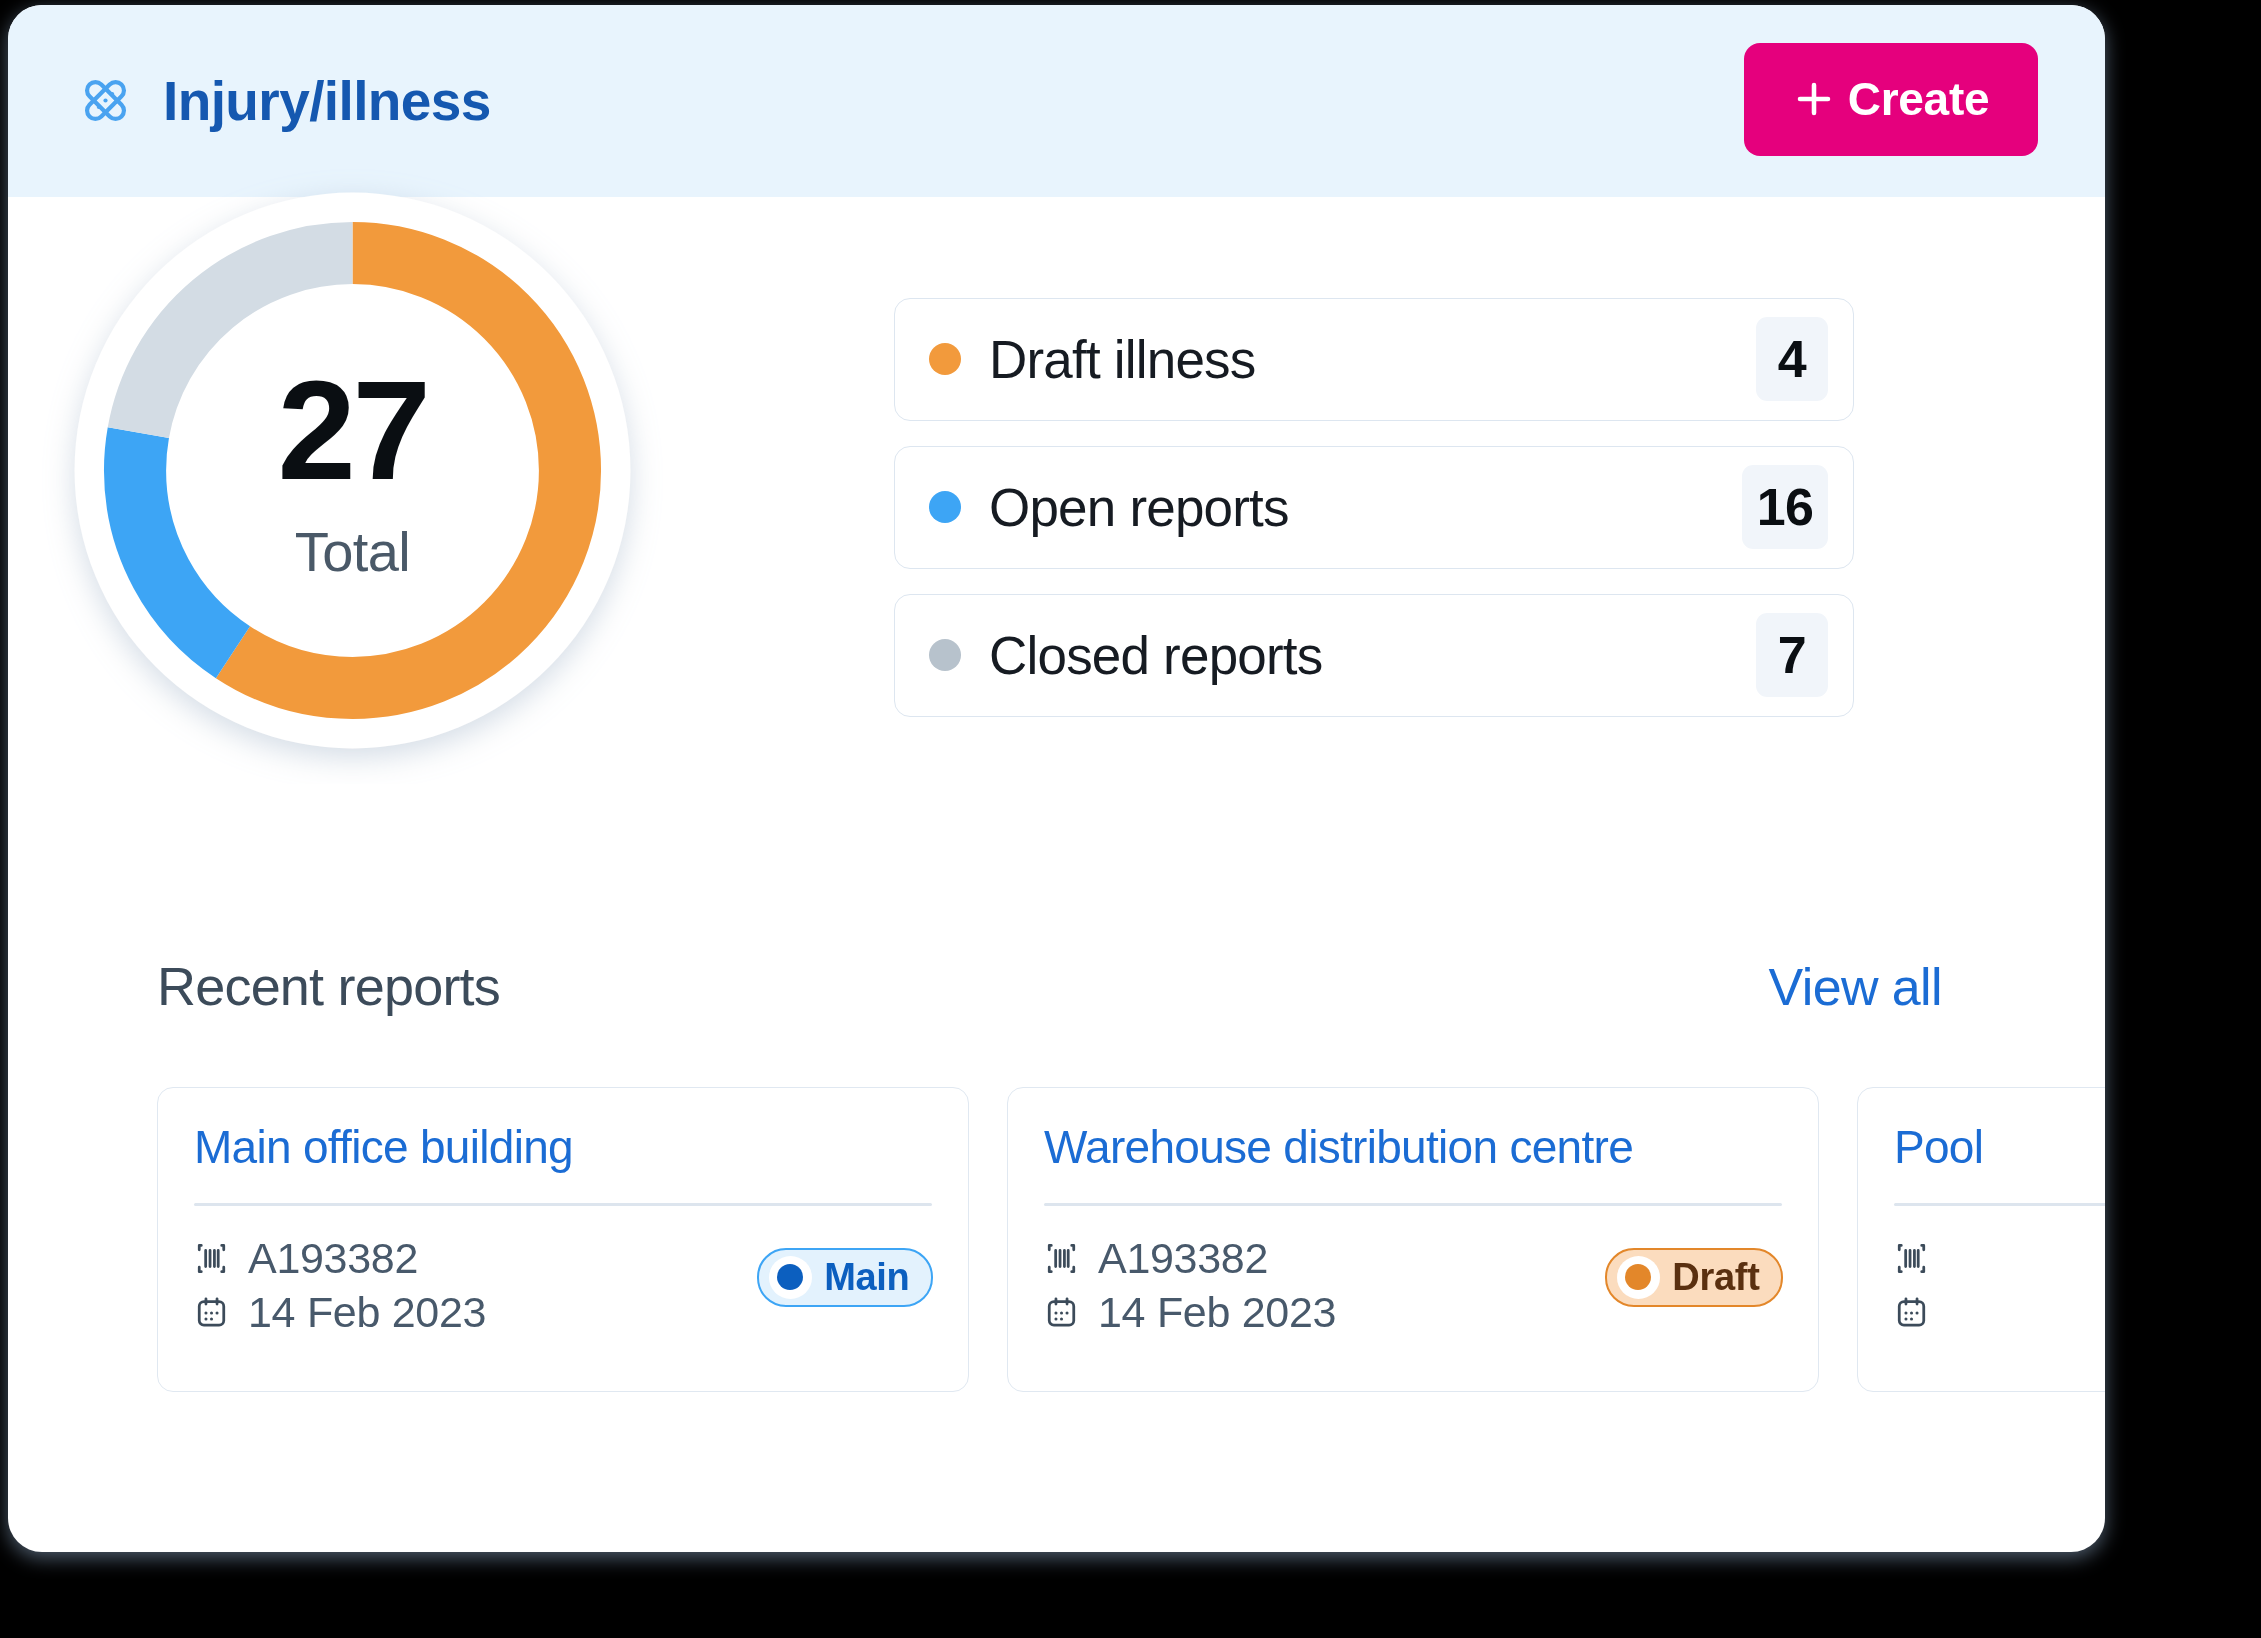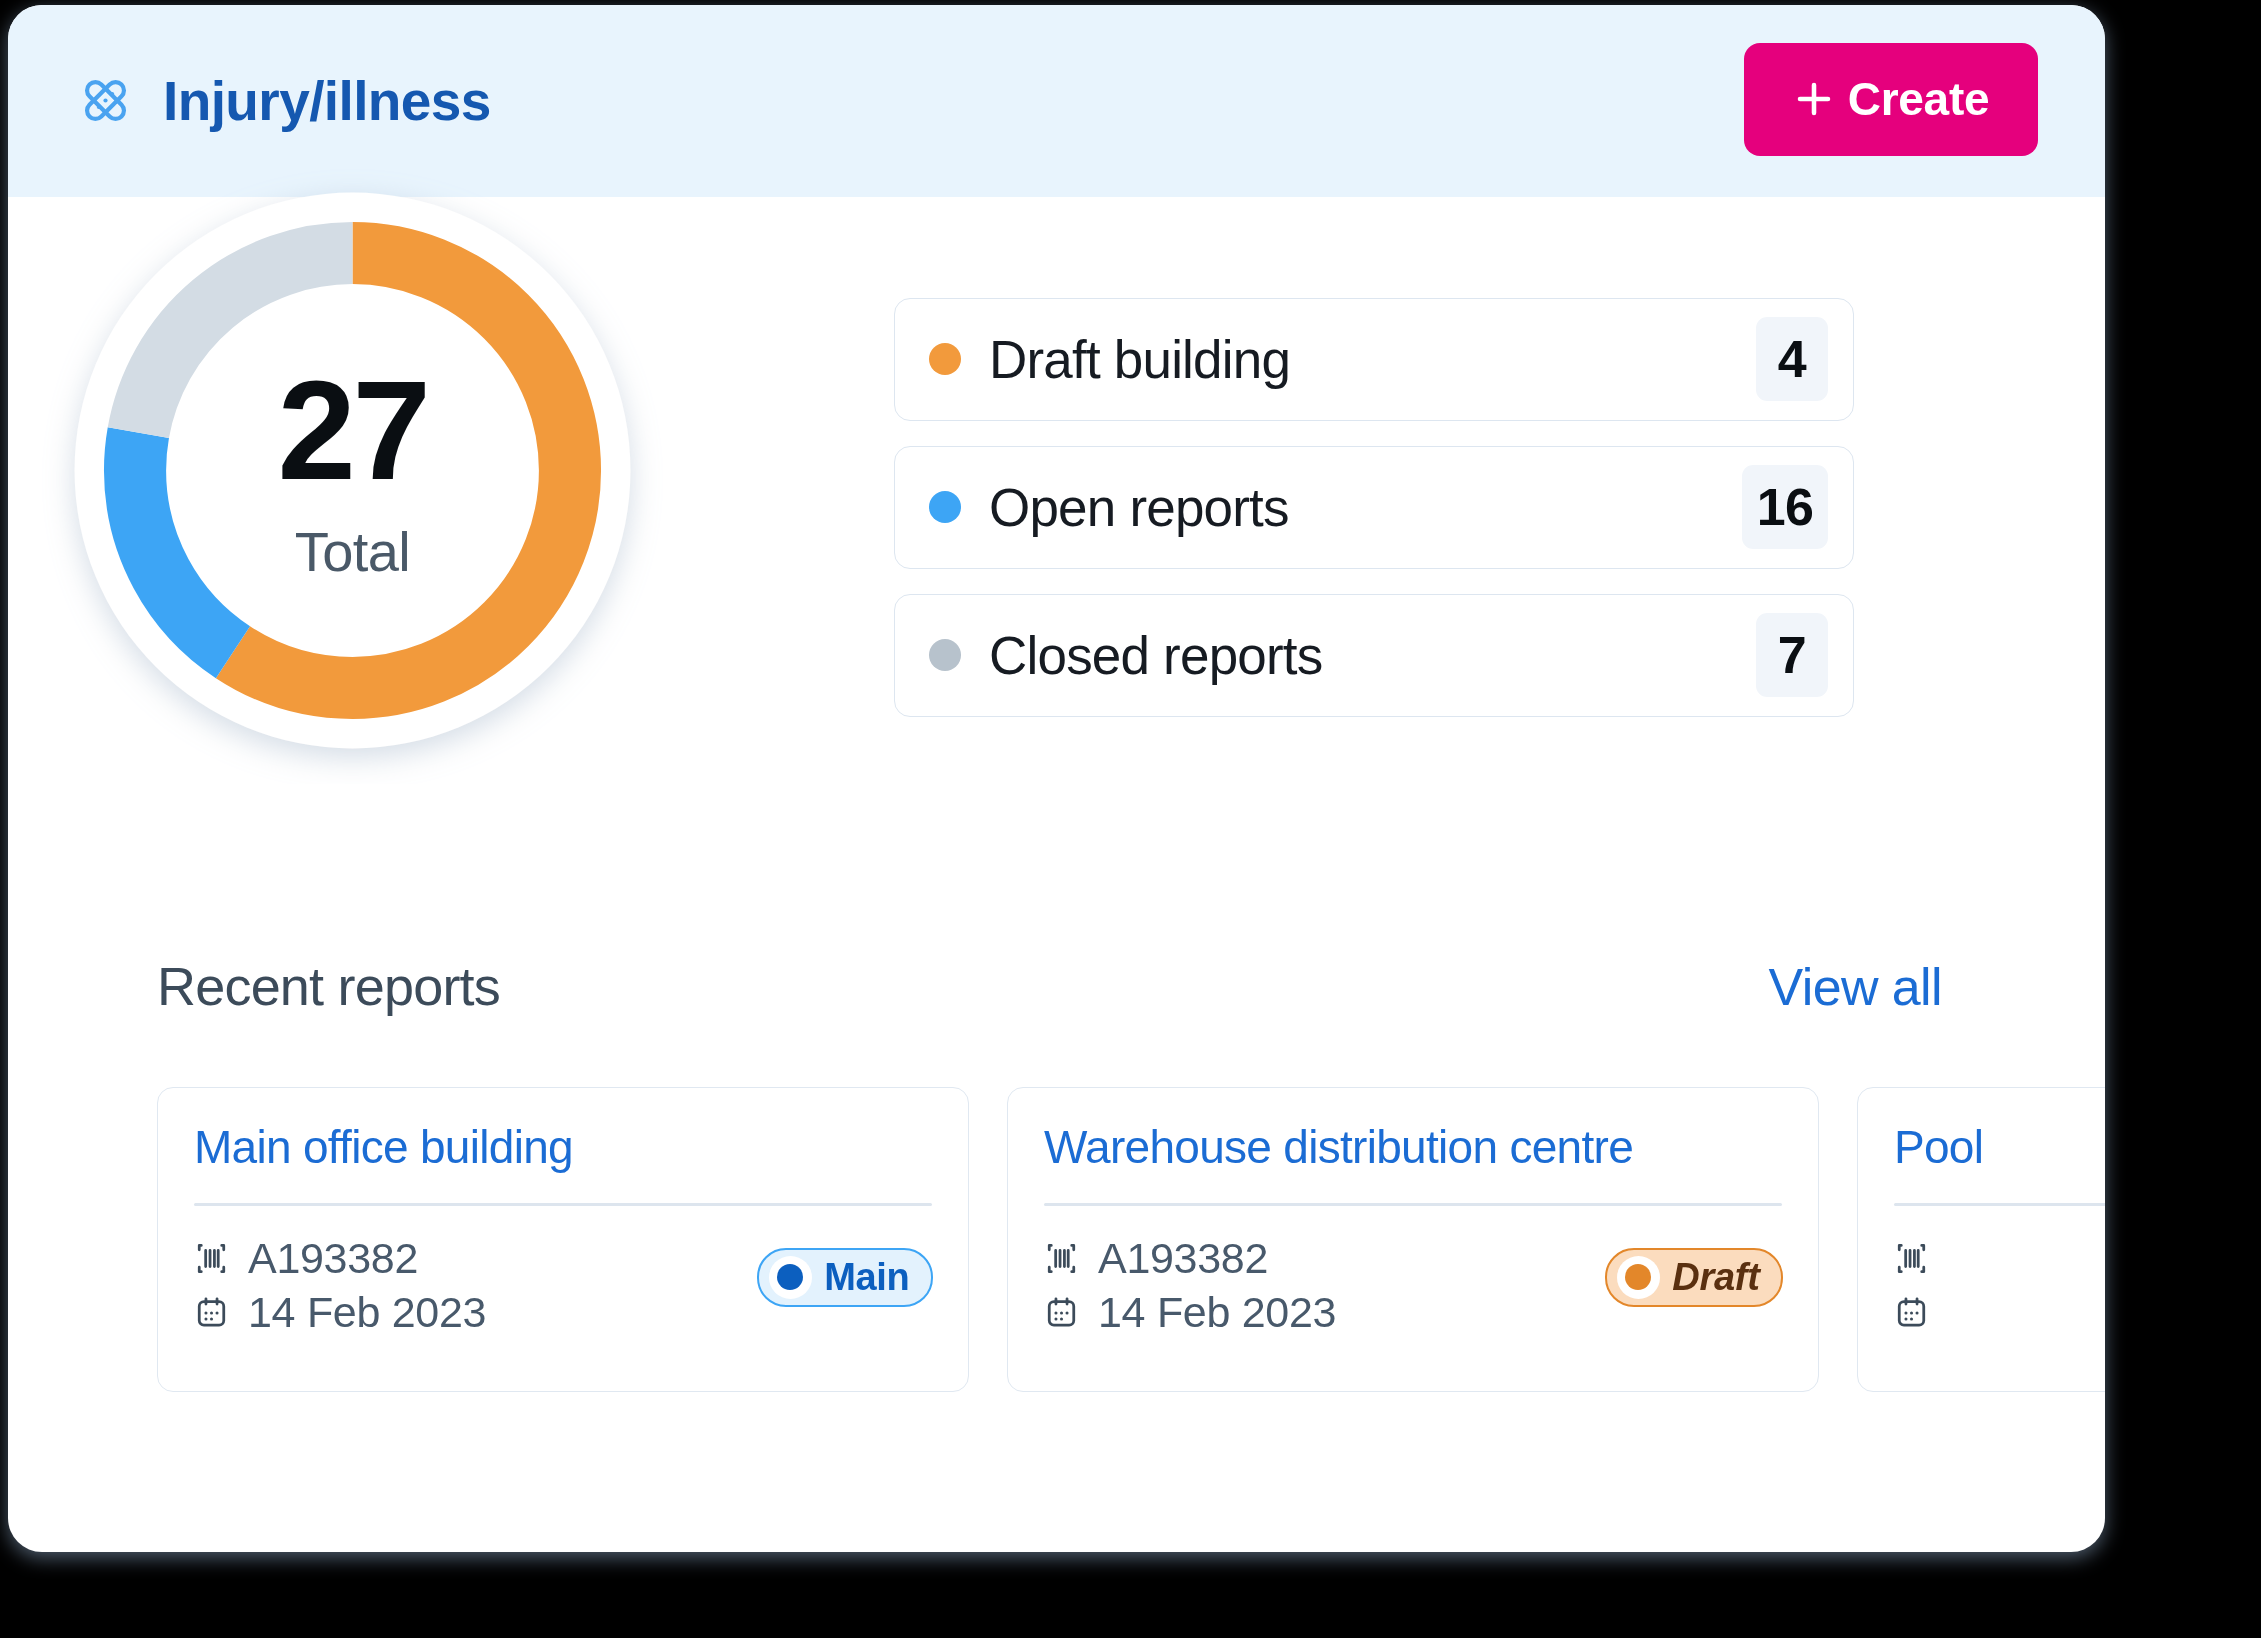--- a/index.html
+++ b/index.html
@@ -169,21 +169,21 @@
   .badge-label {
     font-size: 38px; font-weight: bold; letter-spacing: -0.3px;
     white-space: nowrap;
   }
   .badge-open {
     background: #e3f2fd; border: 2.8px solid #3da5f5;
   }
   .badge-open .badge-dot { background: #0c5fbf; }
   .badge-open .badge-label { color: #0c5fbf; }
   .badge-draft {
-    background: #fbdcbe; border: 2.8px solid #e3872a; font-style: italic;
+    background: #fbdcbe; border: 2.8px solid #e3872a;
   }
   .badge-draft .badge-dot { background: #e3872a; }
   .badge-draft .badge-label { color: #5a3010; }
 </style>
 </head>
 <body>
 
 <div id="panel">
 
   <div id="header">
@@ -233,21 +233,21 @@
     <div id="donut-center">
       <div id="donut-total-value">27</div>
       <div id="donut-total-label">Total</div>
     </div>
   </div>
 
   <div id="legend">
 
     <div class="legend-card">
       <span class="legend-dot" style="background:#F29A3C"></span>
-      <span class="legend-label">Draft building</span>
+      <span class="legend-label">Draft illness</span>
       <span class="legend-count-box">
         <span class="legend-count">4</span>
       </span>
     </div>
 
     <div class="legend-card">
       <span class="legend-dot" style="background:#3DA5F5"></span>
       <span class="legend-label">Open reports</span>
       <span class="legend-count-box">
         <span class="legend-count">16</span>

